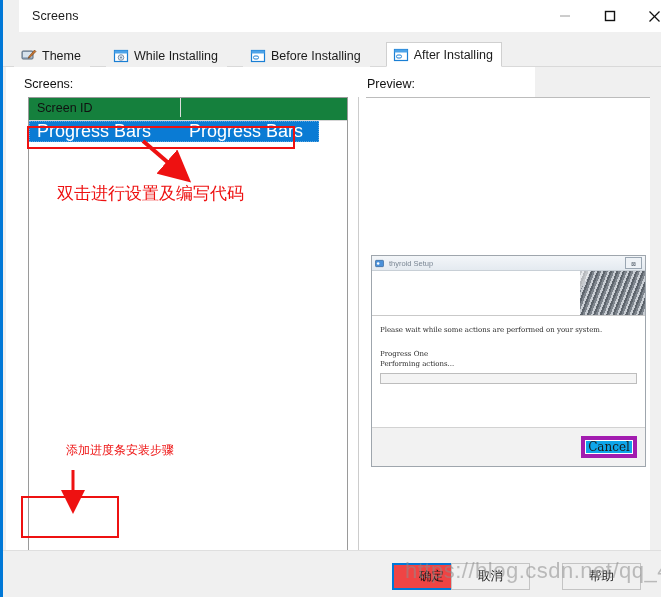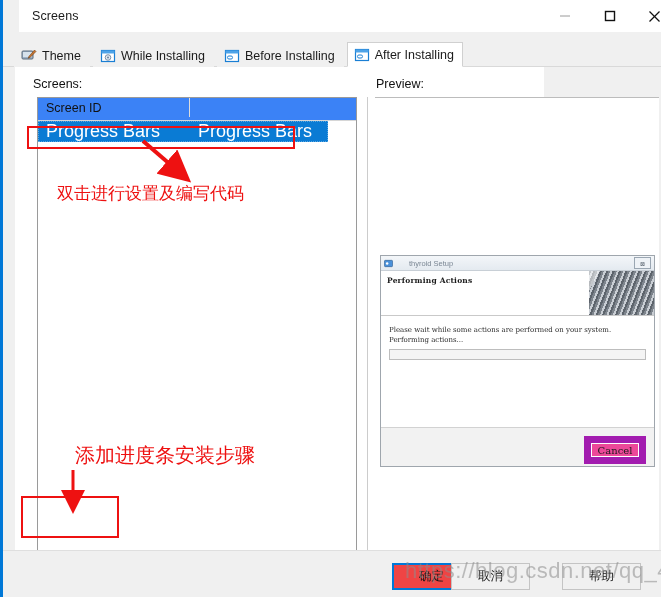--- a/index.html
+++ b/index.html
@@ -65,21 +65,21 @@
     width: 658px; height: 35px;
     background: #f0f0f0;
     border-bottom: 1px solid #d9d9d9;
     box-sizing: border-box;
   }
   .tabs {
     position: absolute;
     left: 11px; bottom: -1px;
     display: flex;
     align-items: flex-end;
-    gap: 3px;
+    gap: 16px;
   }
   .tab {
     height: 22px;
     display: flex;
     align-items: center;
     gap: 5px;
     padding: 0 8px 0 6px;
     background: #f0f0f0;
     border: 1px solid transparent;
     box-sizing: border-box;
@@ -93,21 +93,21 @@
     border-bottom-color: #ffffff;
     height: 25px;
     position: relative;
     z-index: 2;
   }
   .tab .ticon { width: 16px; height: 16px; flex: 0 0 16px; }
 
   
   .body-area {
     position: absolute;
-    left: 12px; top: 67px;
+    left: 3px; top: 67px;
     width: 529px; height: 483px;
     background: #ffffff;
     box-sizing: border-box;
   }
 
   .lbl {
     position: absolute;
     font-size: 12.5px;
     color: #111;
   }
@@ -120,21 +120,21 @@
     width: 320px; height: 459px;
     background: #ffffff;
     border: 1px solid #9a9a9a;
     box-sizing: border-box;
     overflow: hidden;
   }
   .lv-header {
     display: flex;
     height: 22px;
     border-bottom: 1px solid #d6d6d6;
-    background: #3b82f6;
+    background: #15803d;
     flex-direction: column;
   }
   .lv-h {
     font-size: 12.5px;
     color: #111;
     padding: 3px 0 0 8px;
     box-sizing: border-box;
     border-right: 1px solid #dcdcdc;
     height: 22px;
   }
@@ -195,21 +195,21 @@
     border-bottom: 1px solid #c8cfd6;
     display: flex;
     align-items: center;
     padding: 0 3px;
     box-sizing: border-box;
   }
   .inst-tb-title {
     font-family: "Liberation Sans", sans-serif;
     font-size: 7.5px;
     color: #7b8794;
-    margin-left: 16px;
+    margin-left: 5px;
   }
   .inst-x {
     margin-left: auto;
     width: 15px; height: 10px;
     border: 1px solid #9aa6b2;
     background: #eef2f6;
     font-size: 6px;
     color: #5a6570;
     display: flex;
     align-items: center;
@@ -253,24 +253,24 @@
   }
   .inst-foot {
     height: 36px;
     background: #f2f2f2;
     position: relative;
   }
   .inst-cancel {
     position: absolute;
     right: 8px; top: 8px;
     width: 48px; height: 14px;
-    background: #ec4899;
-    border: 7px solid #a21caf;
+    background: #0ea5e9;
+    border: 4px solid #a21caf;
     box-shadow: inset 0 0 0 1px #ffffff;
-    font-size: 10px;
+    font-size: 12px;
     display: flex;
     align-items: center;
     justify-content: center;
     color: #1a1a1a;
   }
 
   
   .toolbar {
     position: absolute;
     left: 22px; top: 500px;
@@ -340,21 +340,21 @@
   .fbtn.help { left: 559px; }
 
   
   .ann-text {
     position: absolute;
     color: #ee1111;
     font-family: "DejaVu Sans", sans-serif;
     white-space: nowrap;
   }
   #ann-dblclick { left: 54px; top: 182px; font-size: 17px; }
-  #ann-addstep { left: 72px; top: 442px; font-size: 20px; }
+  #ann-addstep { left: 63px; top: 442px; font-size: 12px; }
 
   .red-box {
     position: absolute;
     border: 2px solid #ee1111;
     box-sizing: border-box;
     pointer-events: none;
   }
   #redbox-row { left: 24px; top: 126px; width: 268px; height: 23px; }
   #redbox-add { left: 18px; top: 496px; width: 98px; height: 42px; }
 
@@ -466,25 +466,25 @@
       <div class="inst">
         <div class="inst-tb">
           <svg width="9" height="9" viewBox="0 0 10 10">
             <rect x="0.5" y="1.5" width="9" height="7" rx="1" fill="#4a90d9" stroke="#2c5d8f" stroke-width=".7"></rect>
             <circle cx="3.5" cy="5" r="1.4" fill="#ffffff"></circle>
           </svg>
           <span class="inst-tb-title">thyroid Setup</span>
           <span class="inst-x">⊠</span>
         </div>
         <div class="inst-head">
-          <div class="inst-h1">Performing Actions</div>
           <div class="inst-img"></div>
         </div>
         <div class="inst-body">
           <div class="inst-p">Please wait while some actions are performed on your system.</div>
+          <div class="inst-p2">Progress One</div>
           <div class="inst-p3">Performing actions...</div>
           <div class="inst-bar"></div>
         </div>
         <div class="inst-foot">
           <div class="inst-cancel">Cancel</div>
         </div>
       </div>
     </div>
 
     <div class="toolbar">

